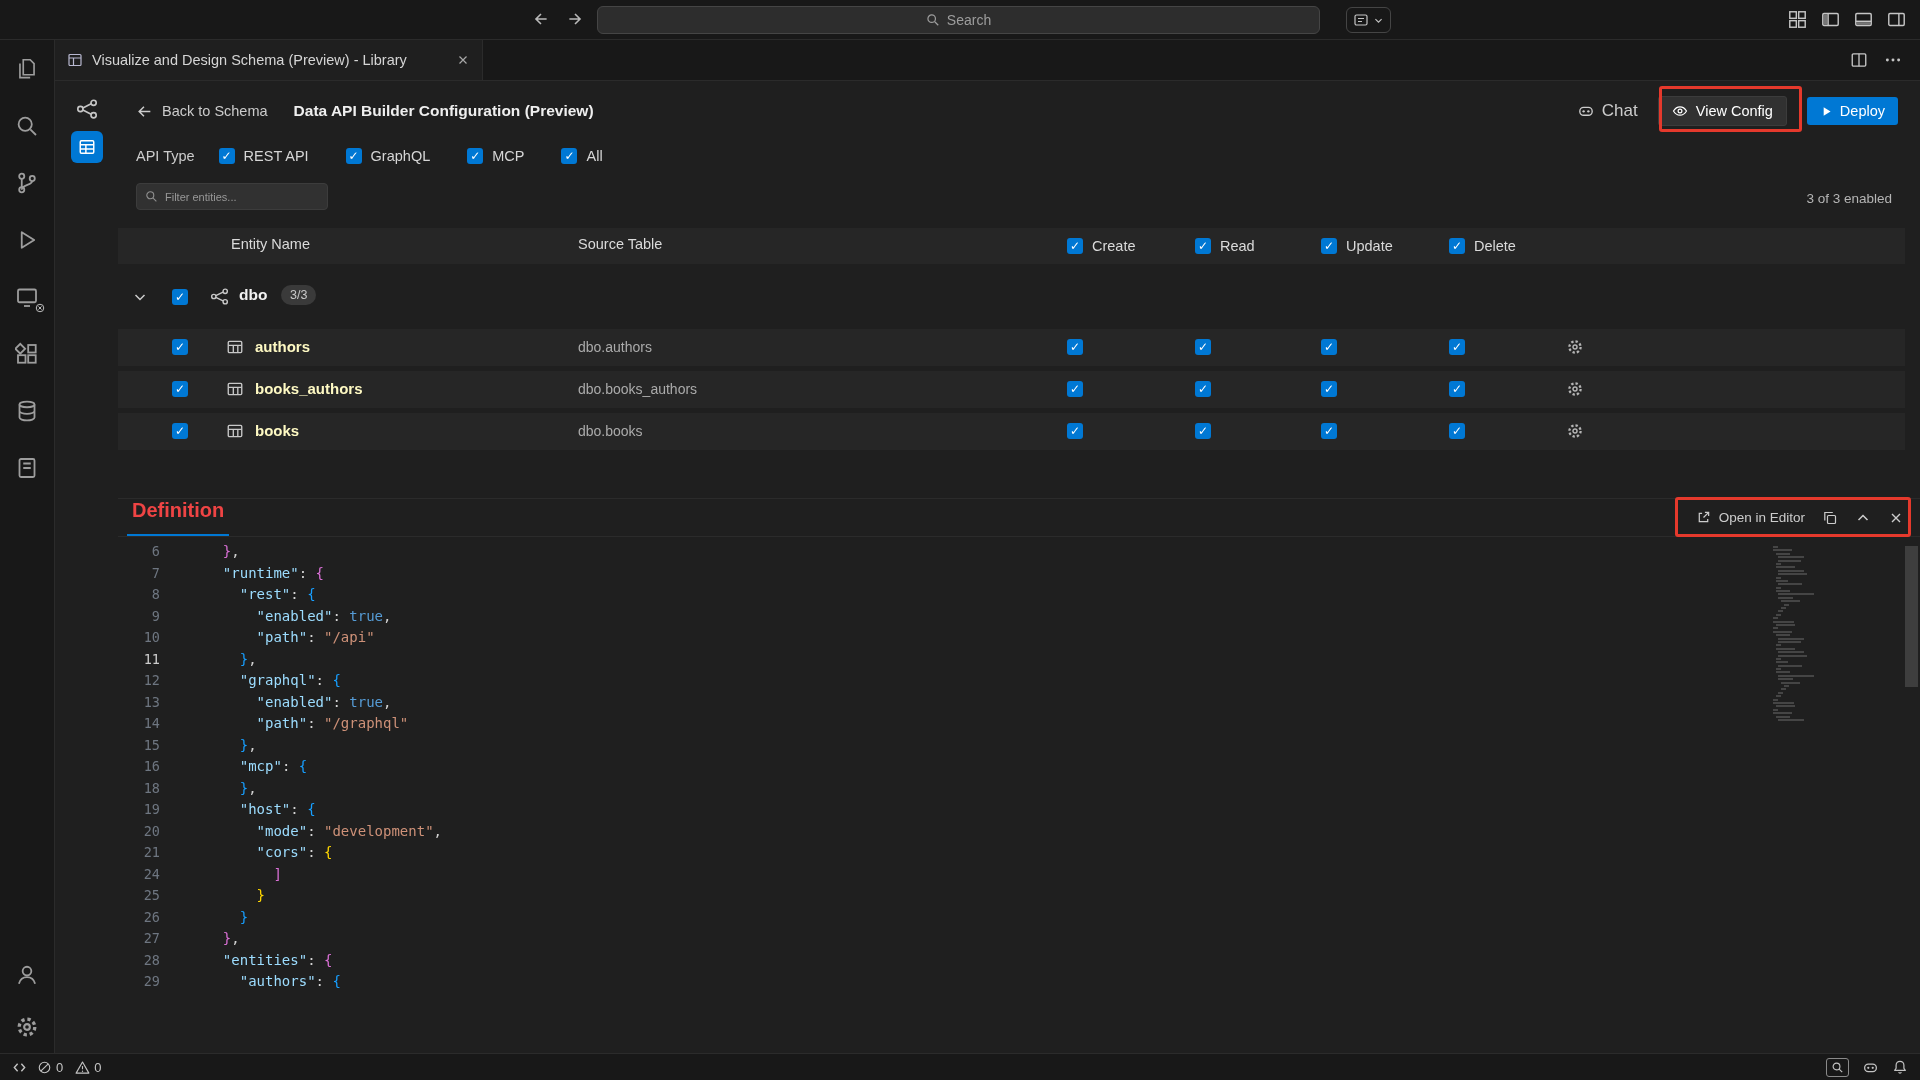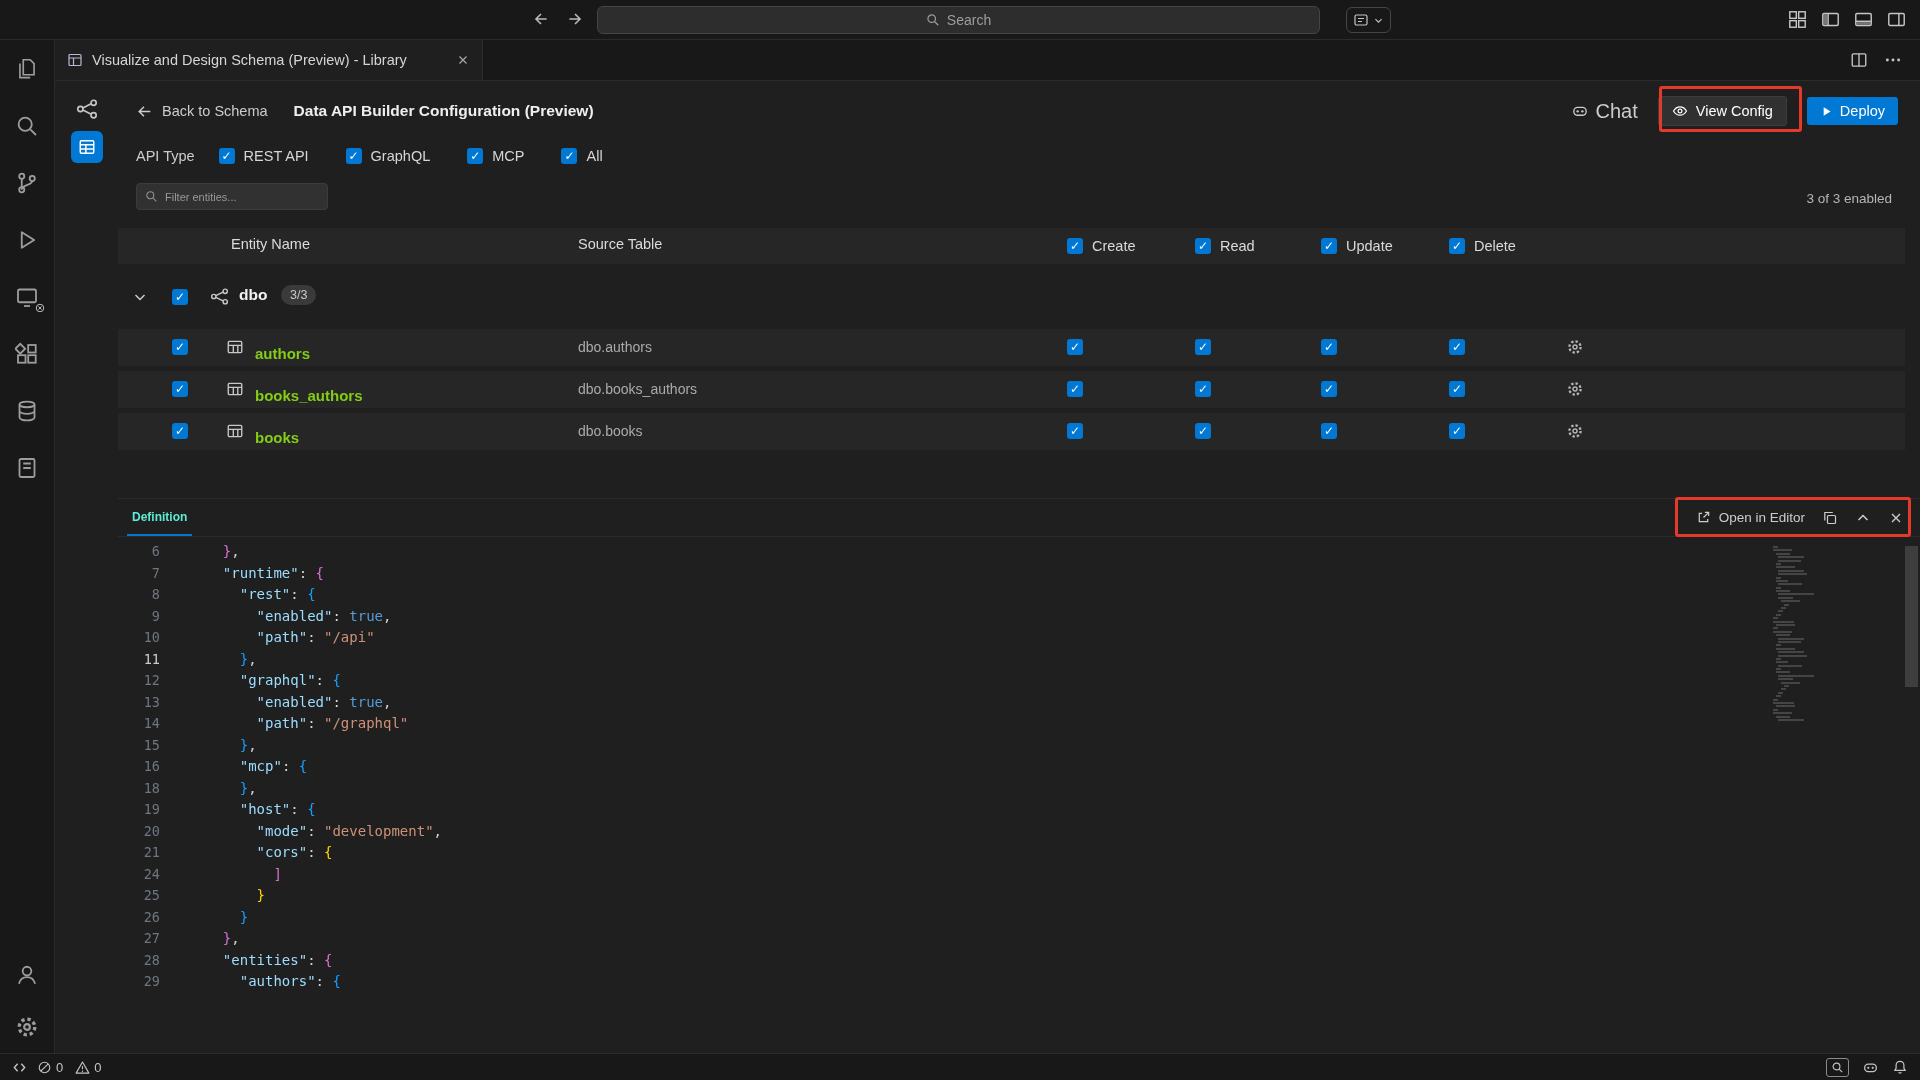--- a/index.html
+++ b/index.html
@@ -51,21 +51,21 @@
   .ts-icon { position:absolute; left:21px; top:17px; color:#c5c5c5; }
   .ts-selected { position:absolute; left:16px; top:50px; width:32px; height:32px; border-radius:6px;
     background:var(--accent); display:flex; align-items:center; justify-content:center; color:#ffffff; }
   .content { position:absolute; left:63px; top:0; right:0; bottom:0; }
 
   
   .page-header { position:absolute; left:18px; right:22px; top:7px; height:46px; display:flex; align-items:center; }
   .back-link { display:flex; align-items:center; gap:9px; color:#cccccc; font-size:14.5px; }
   .page-title { margin-left:26px; font-size:15.5px; font-weight:700; color:#efefef; }
   .hdr-right { margin-left:auto; display:flex; align-items:center; gap:20px; }
-  .chat-link { display:flex; align-items:center; gap:7px; color:#cccccc; font-size:20px; }
+  .chat-link { display:flex; align-items:center; gap:7px; color:#cccccc; font-size:17px; }
   .btn-secondary { height:30px; display:flex; align-items:center; gap:8px; padding:0 13px;
     background:#313131; border:1px solid #3c3c3c; border-radius:3px; color:#ffffff; font-size:14.5px; }
   .btn-primary { height:28px; display:flex; align-items:center; gap:7px; padding:0 13px;
     background:var(--accent); border-radius:3px; color:#ffffff; font-size:14.5px; }
 
   
   .api-row { position:absolute; left:18px; top:61px; height:28px; display:flex; align-items:center; gap:24px; font-size:14.5px; }
   .api-options { display:flex; align-items:center; gap:37px; }
   .api-option { display:flex; align-items:center; gap:9px; color:#d6d6d6; }
 
@@ -92,31 +92,31 @@
   .g-chevron { position:absolute; left:14px; top:12px; color:#cccccc; }
   .g-check { position:absolute; left:54px; top:12px; }
   .g-icon { position:absolute; left:92px; top:10px; color:#c8c8c8; }
   .g-name { position:absolute; left:121px; top:9px; font-size:15.5px; font-weight:700; color:#f2f2f2; }
   .g-badge { position:absolute; left:163px; top:8px; background:#3a3a3a; color:#c8c8c8;
     border-radius:10px; font-size:12.5px; padding:3px 9px; }
   .erows { position:absolute; left:0; right:15px; top:248px; }
   .erow { position:relative; height:37px; background:#262626; margin-bottom:5px; }
   .erow .c-check { position:absolute; left:54px; top:10px; }
   .erow .c-icon { position:absolute; left:108px; top:9px; color:#c8c8c8; }
-  .erow .c-name { position:absolute; left:137px; top:16px; font-size:15px; font-weight:700; color:#84cc16; }
+  .erow .c-name { position:absolute; left:137px; top:9px; font-size:15px; font-weight:700; color:#fef9c3; }
   .erow .c-source { position:absolute; left:460px; top:10px; font-size:14px; color:#ababab; }
   .erow .c-op { position:absolute; top:10px; }
   .erow .c-gear { position:absolute; left:1448px; top:9px; color:#b5b5b5; }
 
   
   .def-panel { position:absolute; left:0; right:0; top:417px; bottom:0;
     border-top:1px solid #2b2b2b; background:#1f1f1f; }
   .def-header { height:38px; border-bottom:1px solid #2b2b2b; display:flex; align-items:center; position:relative; }
-  .def-tab { height:100%; display:flex; align-items:center; margin-left:9px; padding:0 5px;
-    border-bottom:2px solid var(--accent); color:#5eead4; font-size:12px; font-weight:700; }
+  .def-tab { height:100%; display:flex; margin-left:9px; padding:0 5px;
+    border-bottom:2px solid var(--accent); color:#ef4444; font-size:20px; font-weight:700; }
   .def-controls { margin-left:auto; display:flex; align-items:center; gap:17px; padding-right:16px; color:#cccccc; }
   .open-editor { display:flex; align-items:center; gap:8px; font-size:13.5px; color:#cccccc; }
   .code-area { position:absolute; left:0; right:0; top:39px; bottom:0; overflow:hidden;
     font-family:"DejaVu Sans Mono","Liberation Mono",monospace; font-size:14px; line-height:21.5px; padding-top:3px; }
   .code-line { height:21.5px; white-space:pre; display:flex; }
   .gutter { width:46px; flex:none; text-align:right; padding-right:4px; color:#6e7681; font-size:13.5px; }
   .gutter.active { color:#cccccc; }
   .ltext { padding-left:42px; }
   .tk-w { color:#d4d4d4; } .tk-k { color:#9cdcfe; } .tk-s { color:#ce9178; }
   .tk-b { color:#569cd6; } .tk-g { color:#ffd700; } .tk-m { color:#da70d6; } .tk-u { color:#179fff; }

